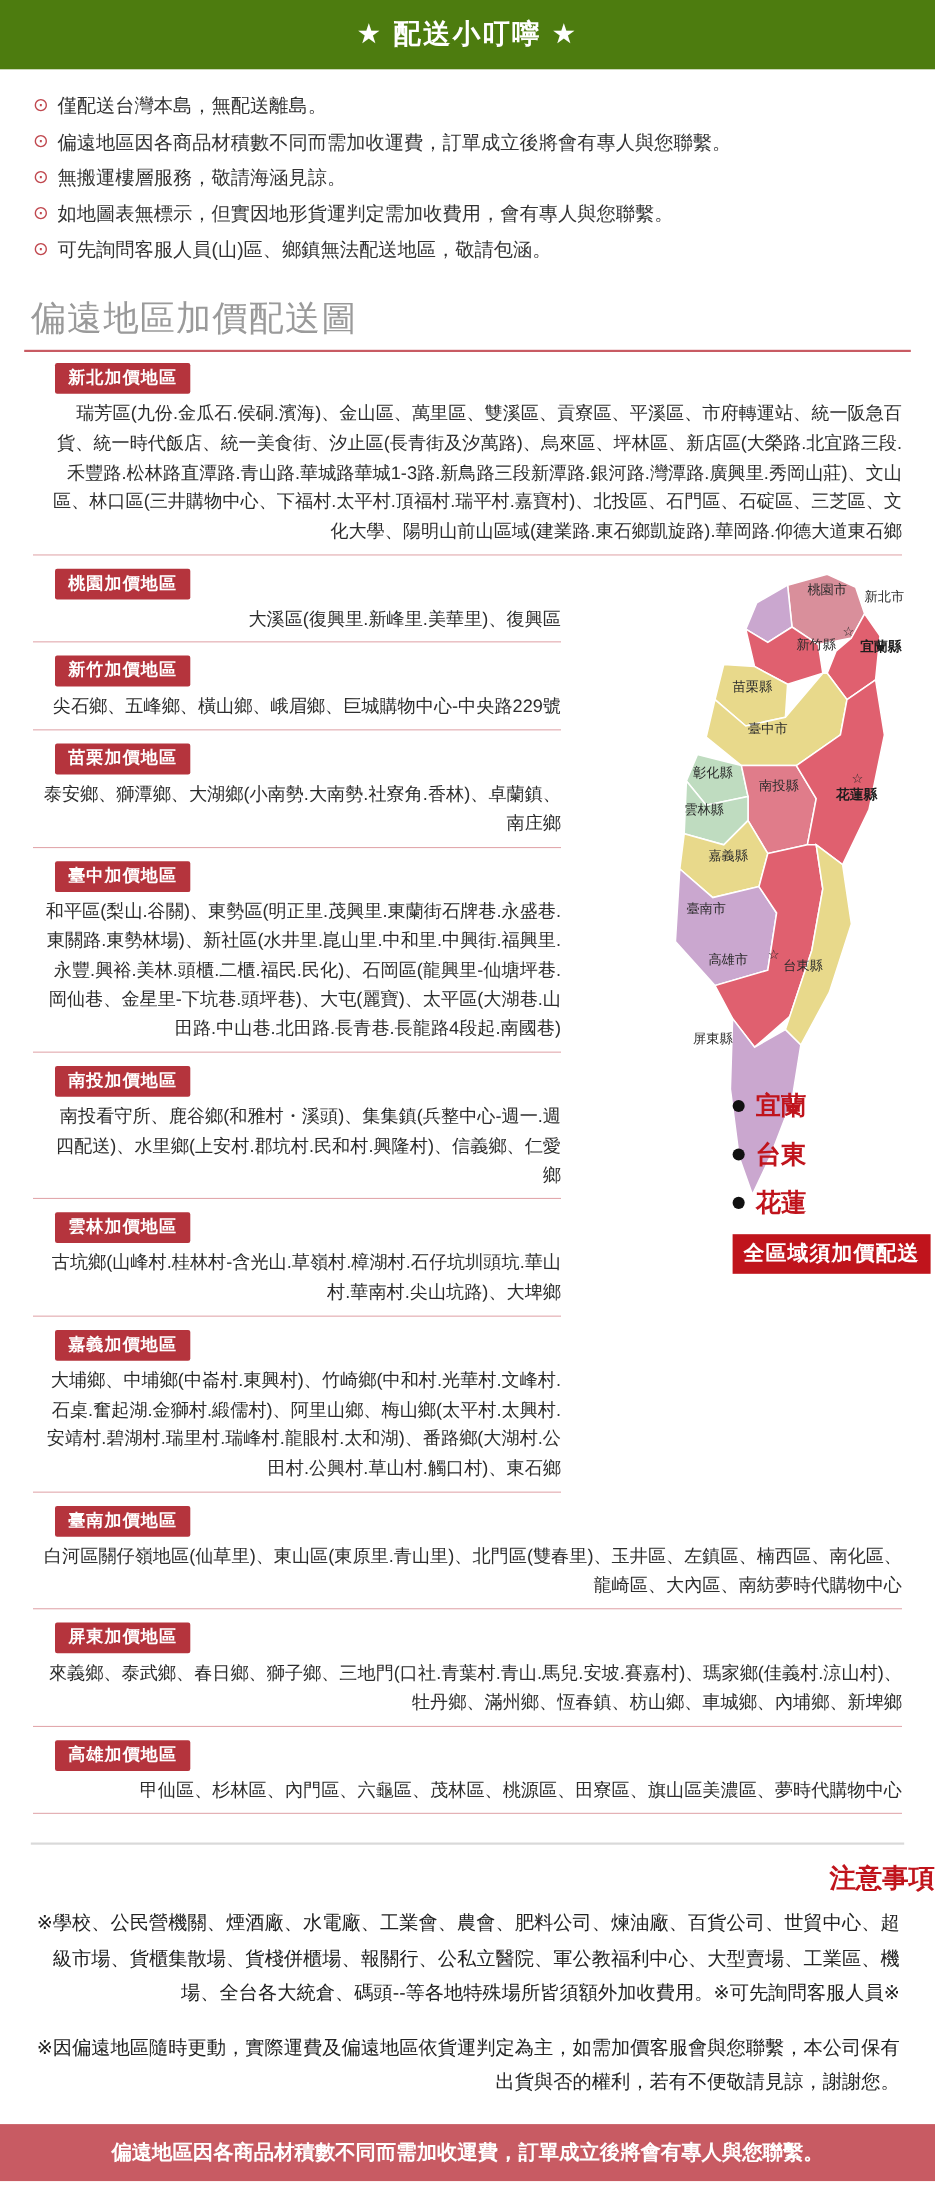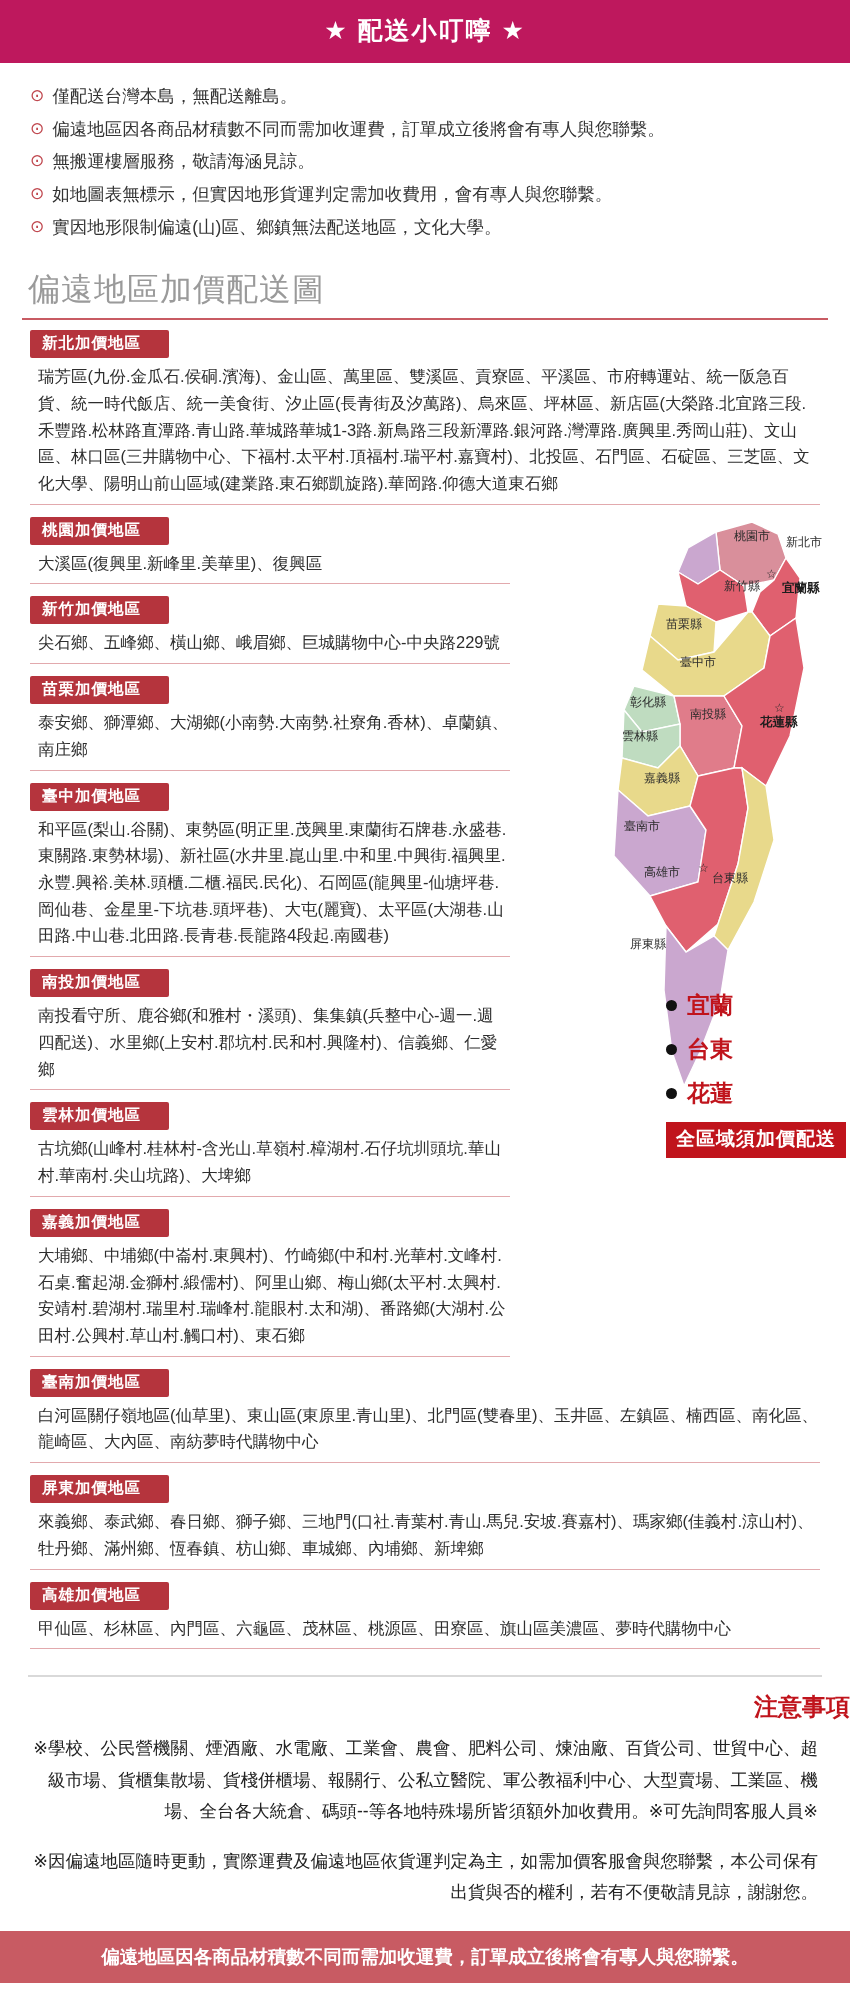--- a/index.html
+++ b/index.html
@@ -7,21 +7,21 @@
   body {
     width: 850px;
     background: #ffffff;
     font-family: "Liberation Sans", "DejaVu Sans", sans-serif;
     color: #222;
   }
   .page { width: 850px; position: relative; }
 
   
   .top-banner {
-    background: #be185d;
+    background: #4d7c0f;
     color: #ffffff;
     text-align: center;
     font-size: 25px;
     font-weight: bold;
     letter-spacing: 2px;
     padding: 14px 0 16px;
   }
 
   
   .notice-list {
@@ -61,31 +61,33 @@
     padding: 0 18px 0 30px;
   }
 
   .region-block { margin-bottom: 12px; position: relative; z-index: 5; }
   .region-head {
     display: inline-block;
     background: #b5343d;
     color: #fff;
     font-size: 15.5px;
     font-weight: bold;
-    padding: 3px 28px 4px 12px;
+    padding: 3px 12px 4px 12px;
     border-radius: 2px;
     letter-spacing: 1px;
+    margin-left: 20px;
   }
   .region-body {
     font-size: 16.5px;
     line-height: 1.62;
     color: #2d2d2d;
     padding: 5px 0 0 8px;
     border-bottom: 1px solid #e2a9ad;
     padding-bottom: 7px;
+    text-align: right;
   }
   .region-body.narrow { max-width: 480px; }
   .region-body.wide { max-width: 790px; }
 
   
   .map-wrap {
     position: absolute;
     right: 12px;
     top: 170px;
     width: 300px;
@@ -183,21 +185,21 @@
     <div class="notice-item">
       <span class="bullet-circle">⊙</span>
       <span>無搬運樓層服務，敬請海涵見諒。</span>
     </div>
     <div class="notice-item">
       <span class="bullet-circle">⊙</span>
       <span>如地圖表無標示，但實因地形貨運判定需加收費用，會有專人與您聯繫。</span>
     </div>
     <div class="notice-item">
       <span class="bullet-circle">⊙</span>
-      <span>實因地形限制偏遠(山)區、鄉鎮無法配送地區，文化大學。</span>
+      <span>可先詢問客服人員(山)區、鄉鎮無法配送地區，敬請包涵。</span>
     </div>
   </div>
 
   <div class="map-title">偏遠地區加價配送圖</div>
   <div class="title-rule"></div>
 
   <div class="content">
 
     <div class="map-wrap">
       <svg width="300" height="720" viewBox="0 0 300 720" xmlns="http://www.w3.org/2000/svg">

